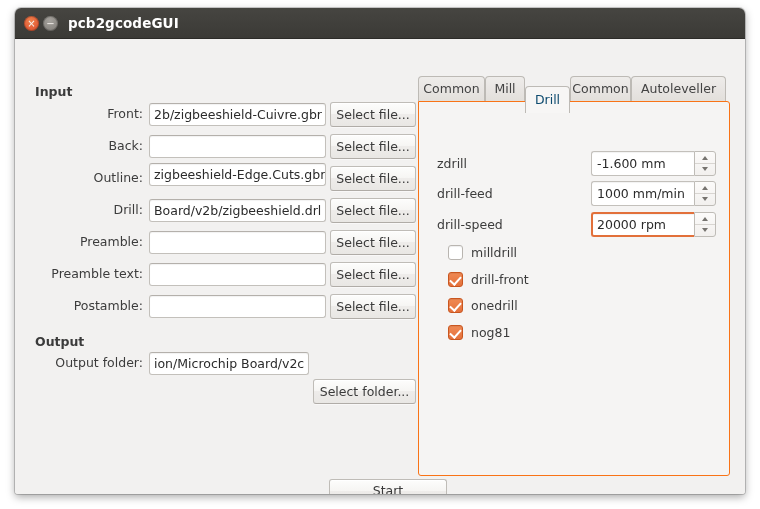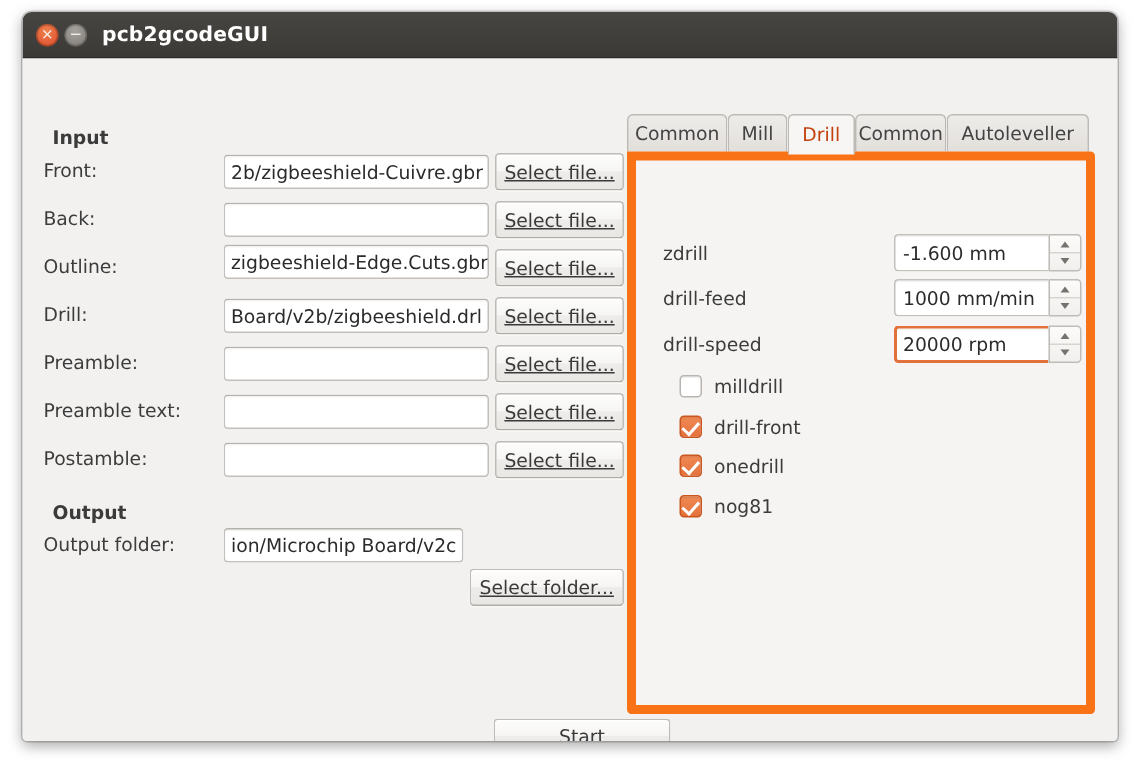--- a/index.html
+++ b/index.html
@@ -57,21 +57,21 @@
   }
 
   
   .section-title {
     position: absolute;
     font-size: 12.5px; font-weight: bold; color: #3b3b3b;
   }
   .flabel {
     position: absolute;
     font-size: 12.5px; color: #3c3c3c;
-    text-align: left;
+    text-align: right;
     line-height: 22px;
   }
   .entry {
     position: absolute;
     height: 23px; box-sizing: border-box;
     background: #ffffff;
     border: 1px solid #c3c0bb;
     border-top-color: #b4b0ab;
     border-radius: 3px;
     font-size: 12.5px; color: #2b2b2b;
@@ -84,48 +84,47 @@
     position: absolute;
     height: 25px; box-sizing: border-box;
     background: linear-gradient(to bottom, #fdfdfc 0%, #f6f5f3 48%, #eeecea 50%, #e9e7e4 100%);
     border: 1px solid #bfbcb7;
     border-bottom-color: #b0aca7;
     border-radius: 3px;
     font-size: 12.5px; color: #3a3a3a;
     text-align: center; line-height: 23px;
     box-shadow: inset 0 1px 0 rgba(255,255,255,0.85), 0 1px 0 rgba(255,255,255,0.5);
     cursor: default;
-    text-decoration: underline;
   }
 
   
   .notebook { position: absolute; }
   .tabstrip { position: absolute; left: 0; top: 0; height: 26px; }
   .tab {
     position: absolute; top: 1px; height: 25px; box-sizing: border-box;
     border: 1px solid #bdbab5;
     border-bottom: none;
     border-radius: 4px 4px 0 0;
     font-size: 12.5px; color: #434343;
     text-align: center; line-height: 23px;
     background: linear-gradient(to bottom, #eeecea 0%, #e2dfdb 100%);
     cursor: default;
   }
   .tab.active {
-    top: 1px; height: 27px; line-height: 25px;
+    top: 11px; height: 27px; line-height: 25px;
     background: #f7f6f5;
     border-color: #bdbab5;
-    color: #c2410c;
+    color: #0c4a6e;
     z-index: 3;
   }
   .tabpanel {
     position: absolute;
     box-sizing: border-box;
     background: #f5f4f3;
-    border: 6px solid #f97316;
+    border: 1px solid #f97316;
     border-radius: 0 3px 3px 3px;
   }
 
   .tlabel {
     position: absolute; font-size: 12.5px; color: #3c3c3c; line-height: 22px;
   }
 
   
   .spin { position: absolute; height: 25px; }
   .spin .sp-entry {

